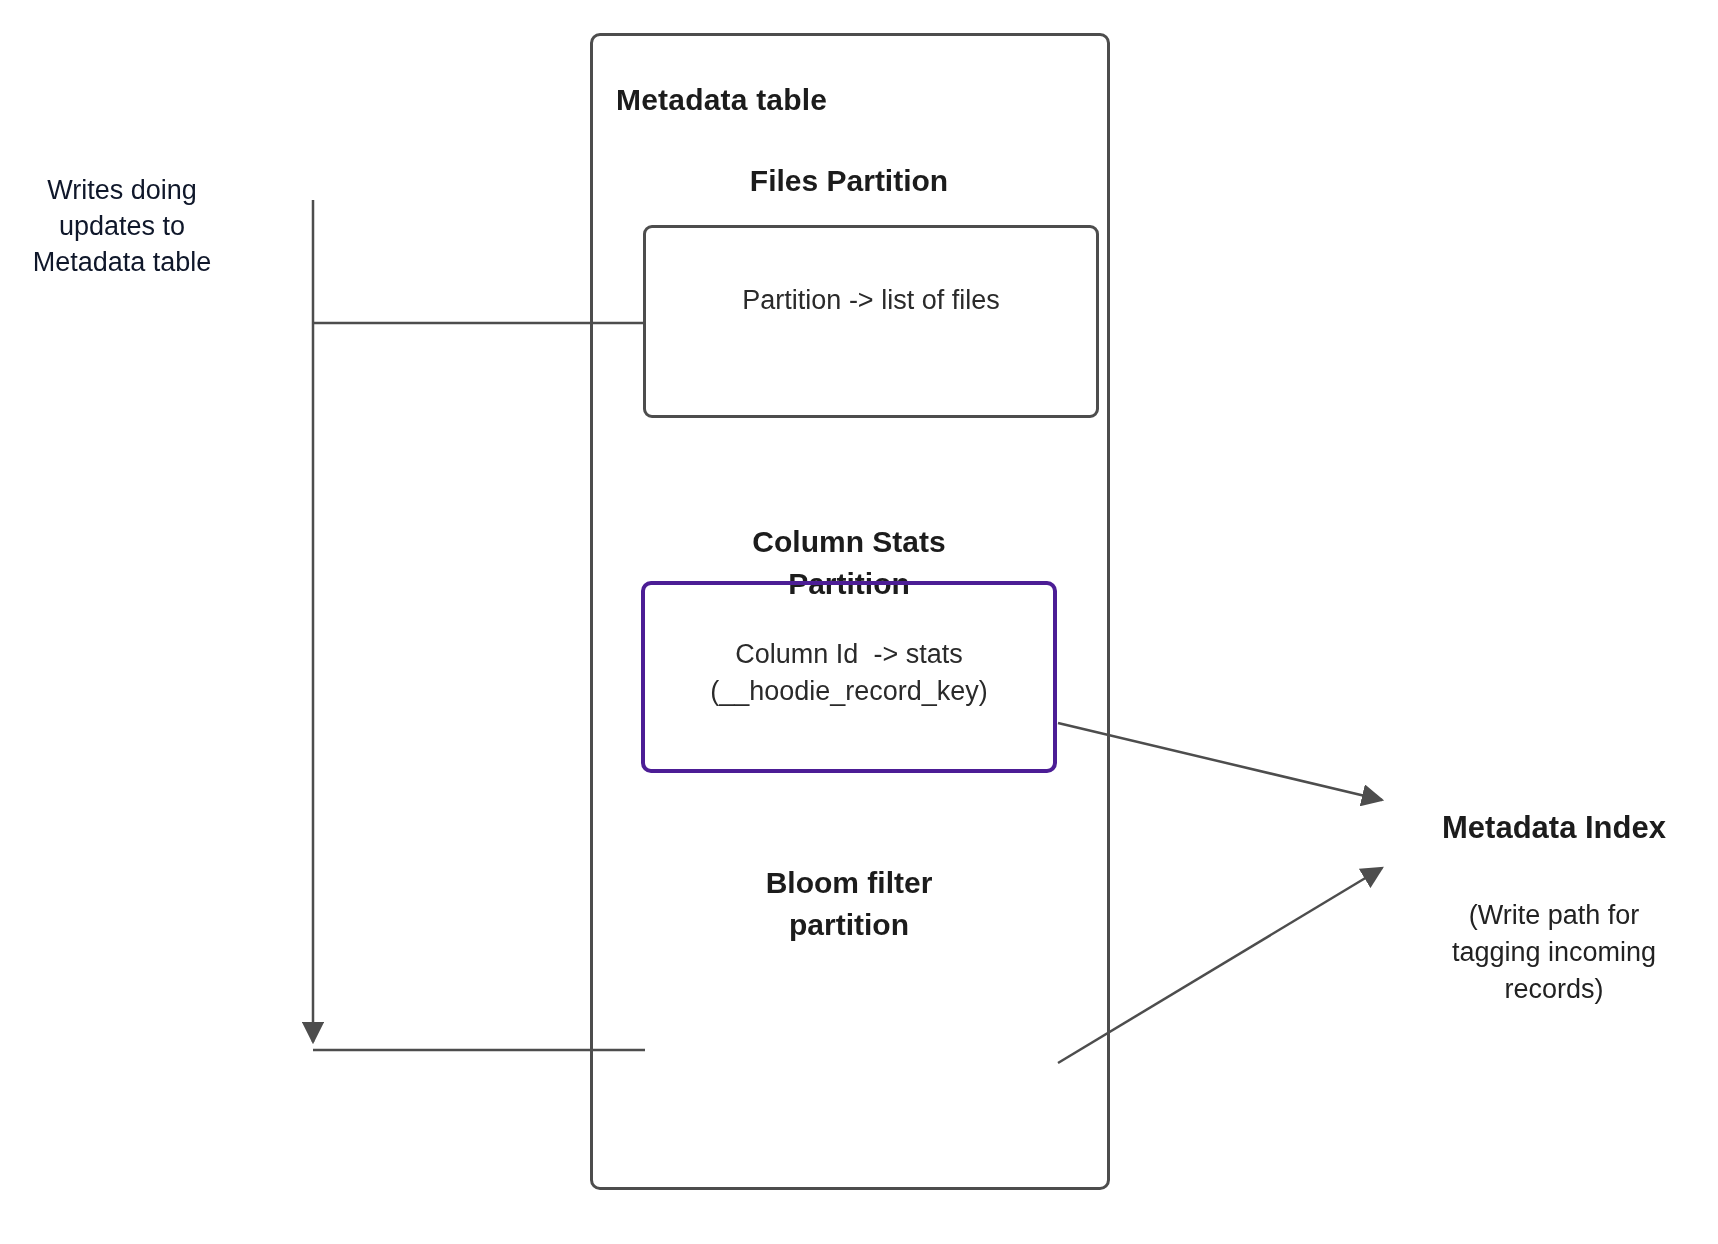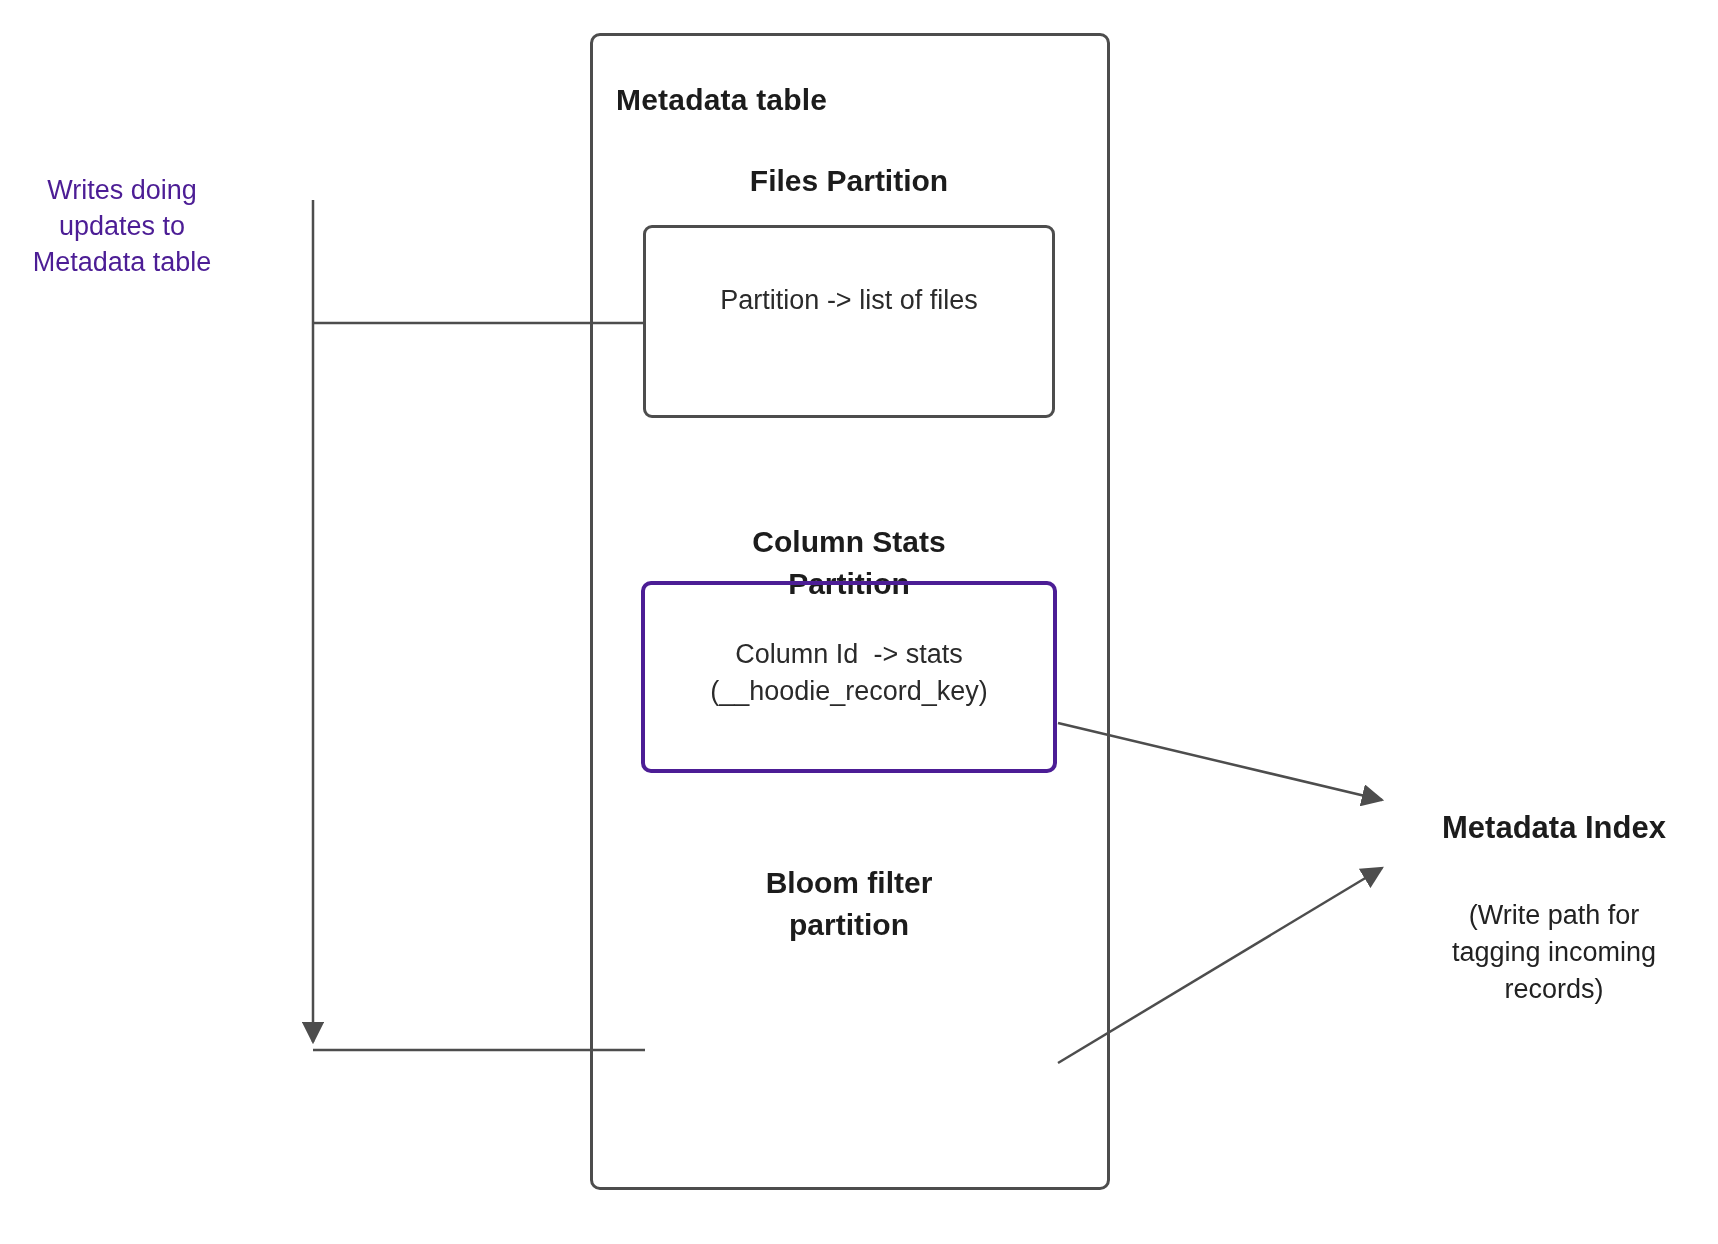--- a/index.html
+++ b/index.html
@@ -24,21 +24,21 @@
   #connector-layer {
     position: absolute;
     left: 0; top: 0;
     width: 1718px; height: 1244px;
     pointer-events: none;
   }
   
   #writes-note {
     left: 10px; top: 172px; width: 224px;
     font-size: 27px; line-height: 36px;
-    color: #4c1d95;
+    color: #0f172a;
   }
   
   #metadata-table-box {
     left: 590px; top: 33px;
     width: 514px; height: 1151px;
     border: 3px solid #4d4d4d;
     border-radius: 10px;
     background: transparent;
   }
   #metadata-table-title {
@@ -48,21 +48,21 @@
   }
   .section-heading {
     left: 643px; width: 412px;
     font-size: 30px; font-weight: bold;
     line-height: 42px;
   }
   #files-partition-heading { top: 147px; margin-top: 13px; }
   #column-stats-partition-heading { top: 477px; margin-top: 44px; }
   #bloom-filter-partition-heading { top: 862px; }
   .inner-box {
-    left: 643px; width: 412px;
+    left: 643px; width: 456px;
     border: 3px solid #4d4d4d;
     border-radius: 9px;
     background: transparent;
     display: flex;
     align-items: center;
     justify-content: center;
     font-size: 27px;
     line-height: 37px;
     color: #2a2a2a;
     box-sizing: border-box;

